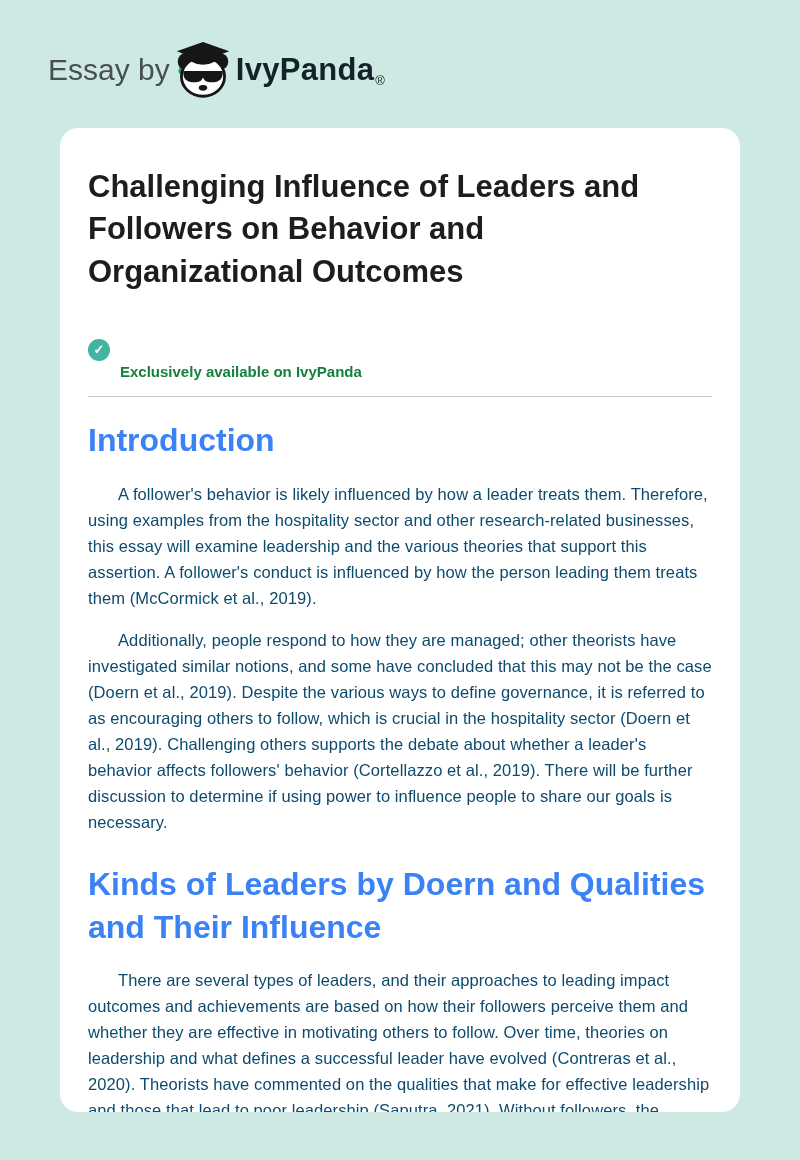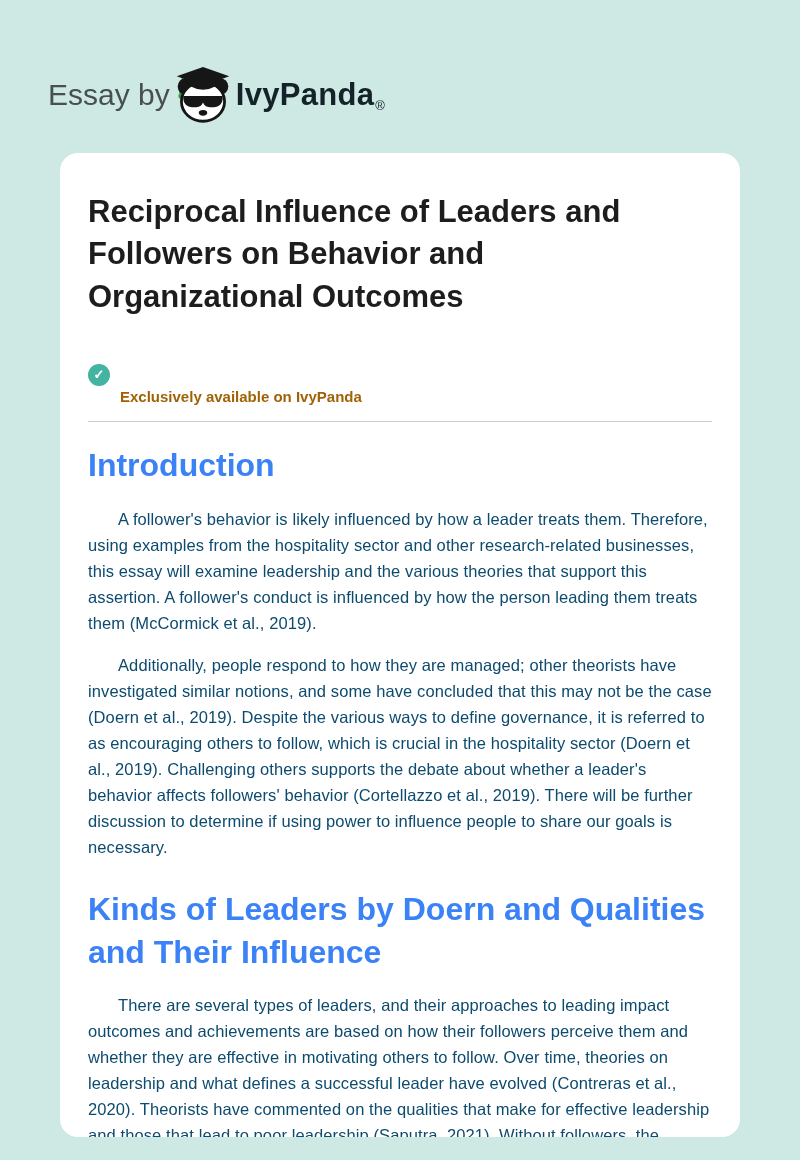--- a/index.html
+++ b/index.html
@@ -7,21 +7,20 @@
   body {
     background: #cee8e3;
     font-family: "Liberation Sans", sans-serif;
     overflow: hidden;
   }
   .header {
     display: flex;
     align-items: center;
     padding: 38px 12px 26px 48px;
     height: 128px;
-    margin-top: 25px;
   }
   .essay-by {
     font-size: 30px;
     color: #474f50;
   }
   .logo {
     width: 66px;
     height: 60px;
     display: inline-flex;
     align-items: center;
@@ -74,21 +73,21 @@
     display: flex;
     align-items: center;
     justify-content: center;
     font-size: 13px;
     font-weight: 700;
     line-height: 1;
   }
   .badge-text {
     font-size: 15px;
     font-weight: 700;
-    color: #a16207;
+    color: #15803d;
     margin-top: 44px;
   }
   .divider {
     border: none;
     border-top: 1px solid #c9cdcd;
     margin: 16px 0 22px 0;
   }
   .section-heading {
     font-size: 32px;
     font-weight: 700;
@@ -129,21 +128,21 @@
         <path d="M22 16 v7 q13 7 26 0 v-7 z" fill="#161616"></path>
       </svg>
     </span>
     <span class="brand">
       <span>IvyPanda</span>
       <span class="reg">®</span>
     </span>
   </header>
 
   <main class="card">
-    <h1 class="title">Reciprocal Influence of Leaders and Followers on Behavior and Organizational Outcomes</h1>
+    <h1 class="title">Challenging Influence of Leaders and Followers on Behavior and Organizational Outcomes</h1>
 
     <div class="badge">
       <span class="badge-icon">✓</span>
       <span class="badge-text">Exclusively available on IvyPanda</span>
     </div>
 
     <hr class="divider">
 
     <h2 class="section-heading first">Introduction</h2>
     <p class="para">A follower's behavior is likely influenced by how a leader treats them. Therefore, using examples from the hospitality sector and other research-related businesses, this essay will examine leadership and the various theories that support this assertion. A follower's conduct is influenced by how the person leading them treats them (McCormick et al., 2019).</p>

